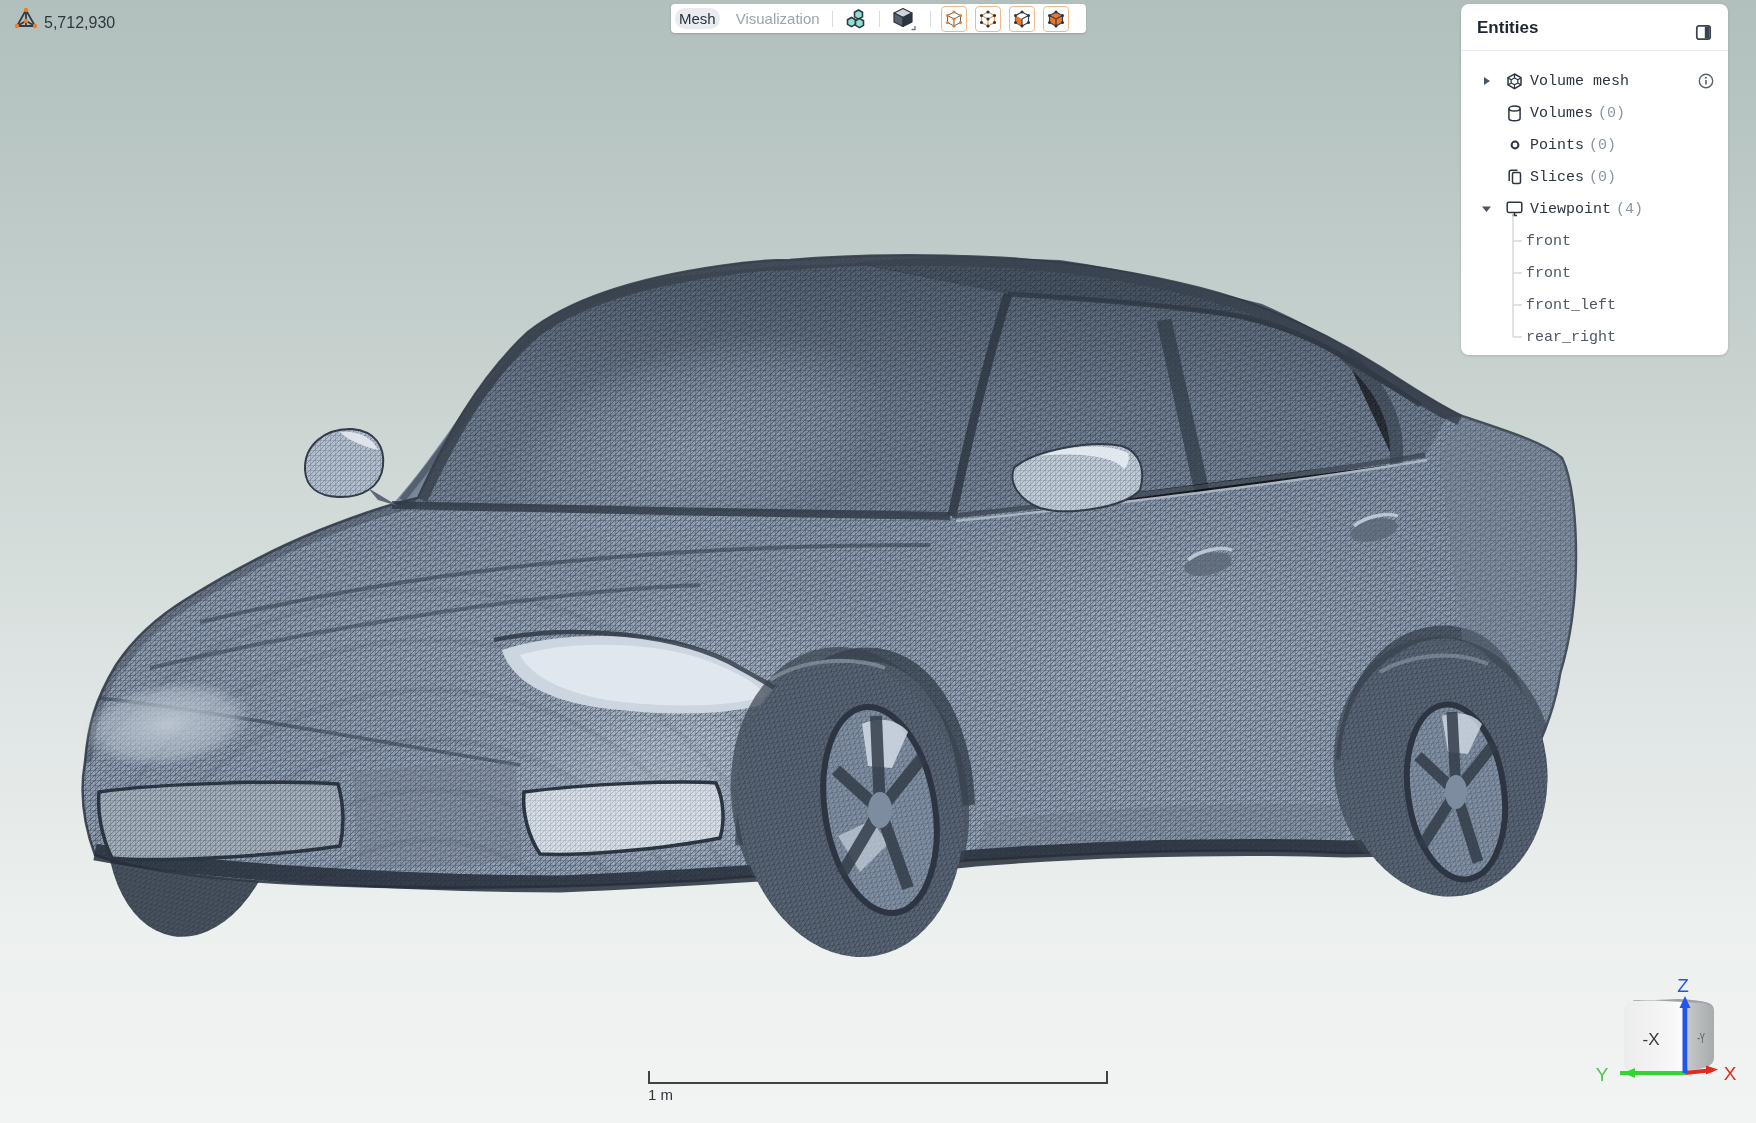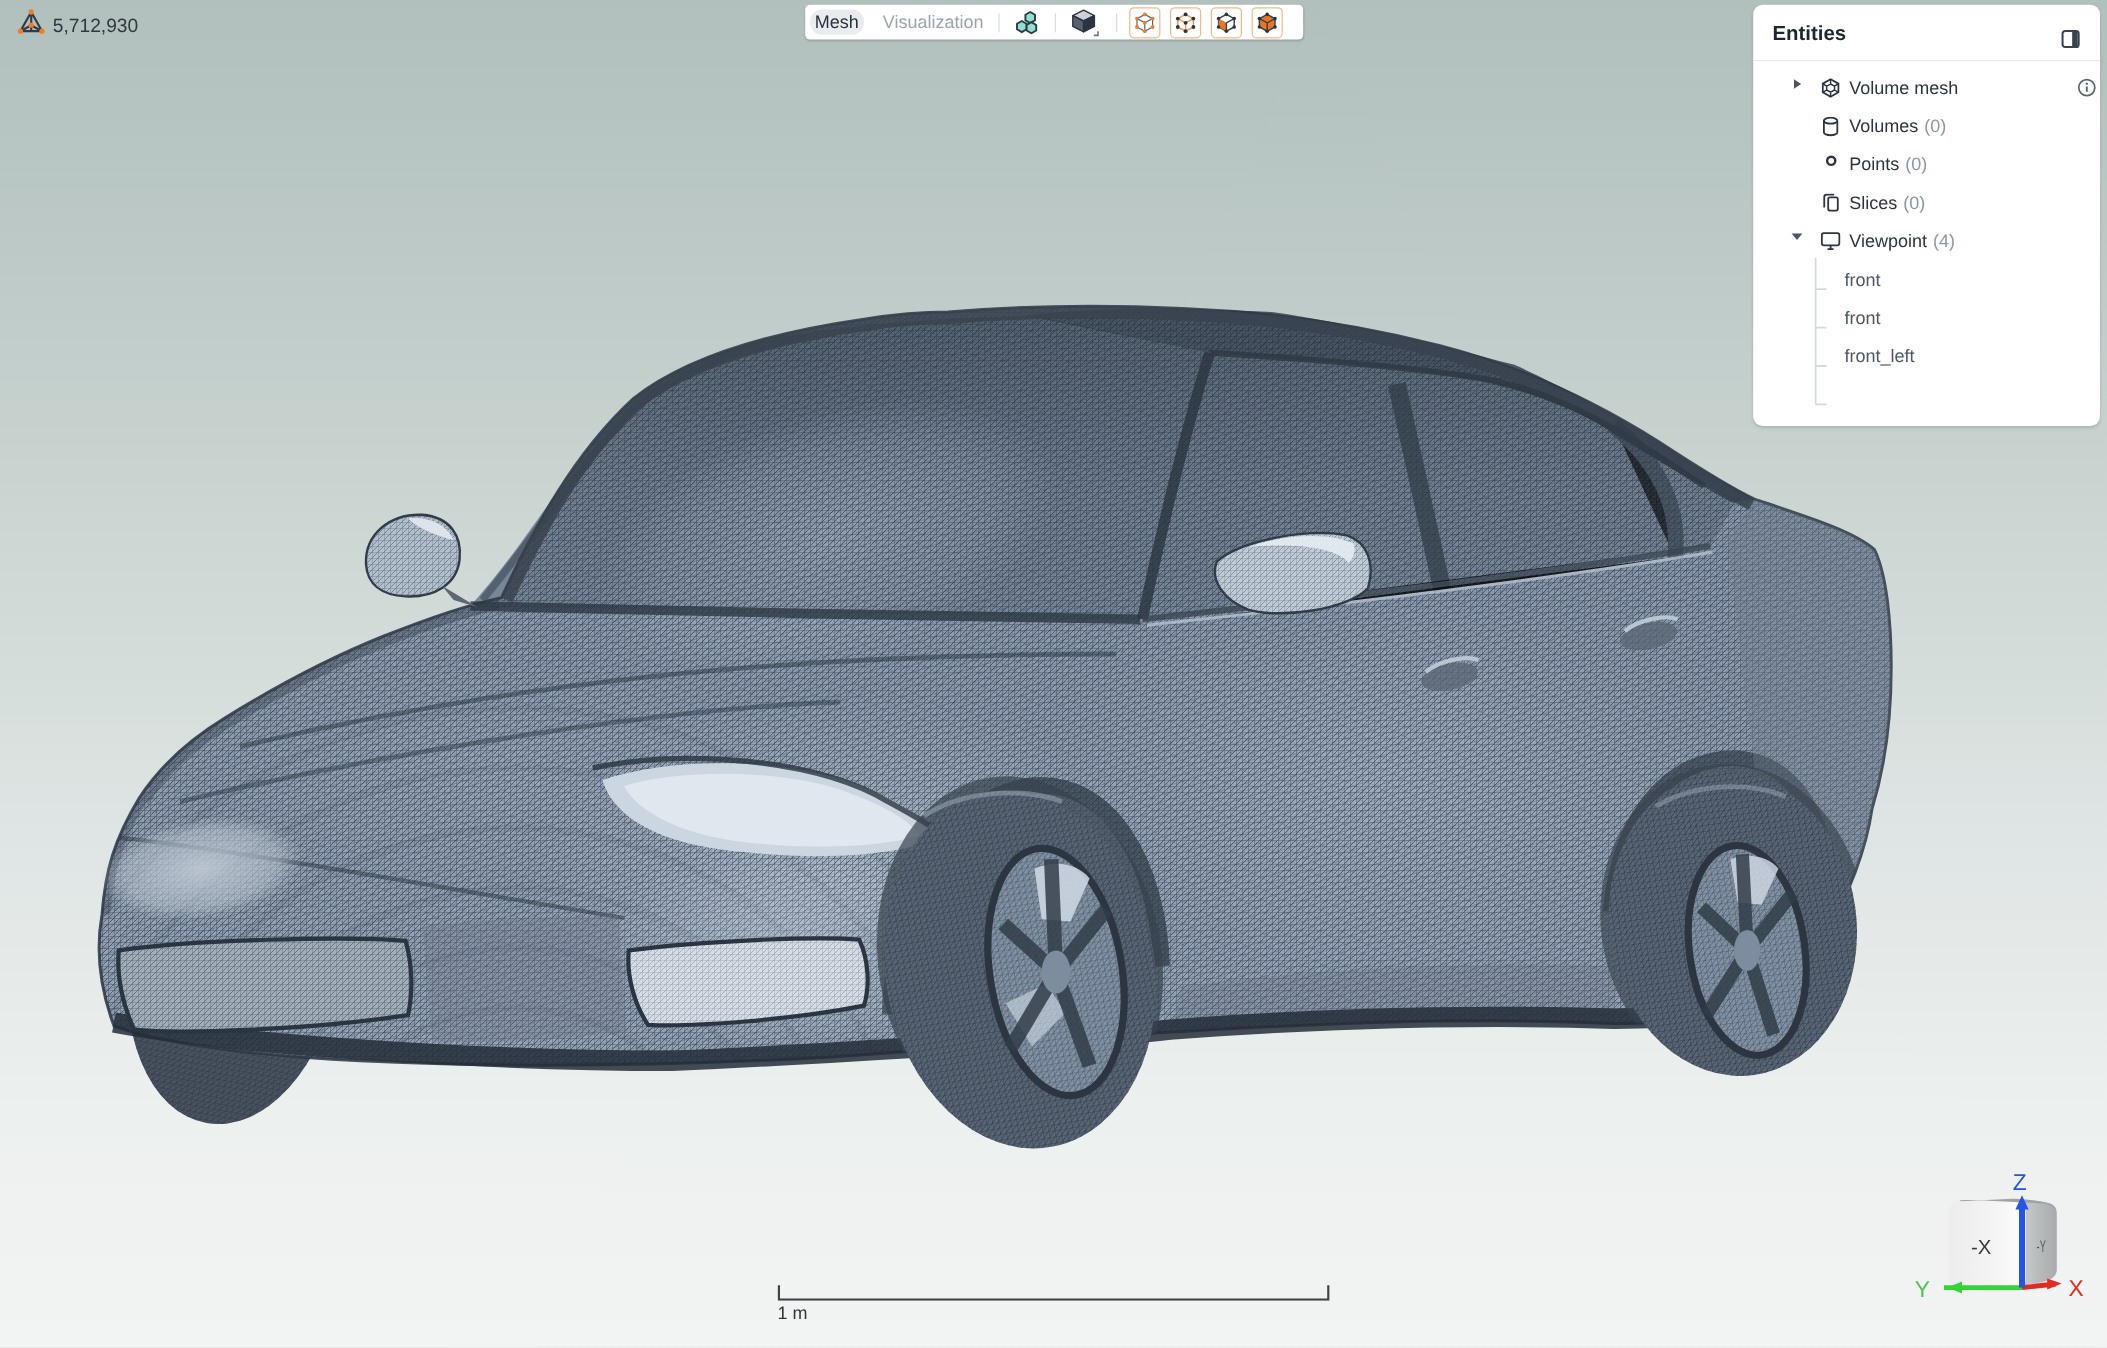--- a/index.html
+++ b/index.html
@@ -12,25 +12,25 @@
   
   #toolbar{left:671px;top:4px;width:415px;height:29px;background:#fff;border-radius:4px;
     box-shadow:0 1px 2px rgba(0,0,0,.18);display:flex;align-items:center;}
   #toolbar .chip{margin-left:4px;background:#e9ebee;border-radius:10px;height:21px;line-height:21px;
     padding:0 4px;font-size:15px;color:#273240;}
   #toolbar .viz{margin-left:16px;font-size:15px;color:#9aa4b0;}
   #toolbar .sep{width:1px;height:16px;background:#d8dce1;margin:0 10px;}
   .obtn{width:26px;height:26px;border:1.5px solid #f2b988;border-radius:4px;background:#fff;
     margin-right:8px;display:flex;align-items:center;justify-content:center;box-sizing:border-box;}
   
-  #panel{left:1461px;top:4px;width:289px;height:351px;background:#fff;border-radius:8px;
+  #panel{left:1461px;top:4px;width:267px;height:351px;background:#fff;border-radius:8px;
     box-shadow:0 1px 3px rgba(0,0,0,.15);}
   #panel h1{margin:0;padding:14px 16px 12px 16px;font-size:17px;color:#1d2733;font-weight:bold;}
   #panel .hr{height:1px;background:#e7eaed;}
-  .row{position:absolute;left:15px;width:100%;height:32px;display:flex;align-items:flex-start;}
+  .row{position:absolute;left:4px;width:100%;height:32px;display:flex;align-items:center;font-family:Liberation Mono, monospace;}
   .row .lbl{font-size:15px;color:#2b3542;}
   .row .cnt{font-size:15px;color:#8a96a8;margin-left:5px;}
   .child{font-size:15px;color:#4c5665;}
   
   #scale{left:648px;top:1070px;}
   #scale .txt{position:absolute;left:0;top:16px;width:458px;text-align:left;
     font-size:15px;color:#30363b;}
   
   #gizmo{left:1585px;top:965px;width:165px;height:125px;}
 </style>
@@ -404,20 +404,23 @@
   </svg>
   <div class="row" style="top:221px">
       <span class="child" style="margin-left:61px">front</span>
     </div>
   <div class="row" style="top:253px">
       <span class="child" style="margin-left:61px">front</span>
     </div>
   <div class="row" style="top:285px">
       <span class="child" style="margin-left:61px">front_left</span>
     </div>
+  <div class="row" style="top:317px">
+      <span class="child" style="margin-left:61px">rear_right</span>
+    </div>
 </div>
 
 <div id="scale" class="abs">
   <svg width="460" height="14" viewBox="0 0 460 14">
     <path d="M1,1 V13 H459 V1" fill="none" stroke="#3c4245" stroke-width="2"></path>
   </svg>
   <div class="txt">1 m</div>
 </div>
 
 <div id="gizmo" class="abs">

